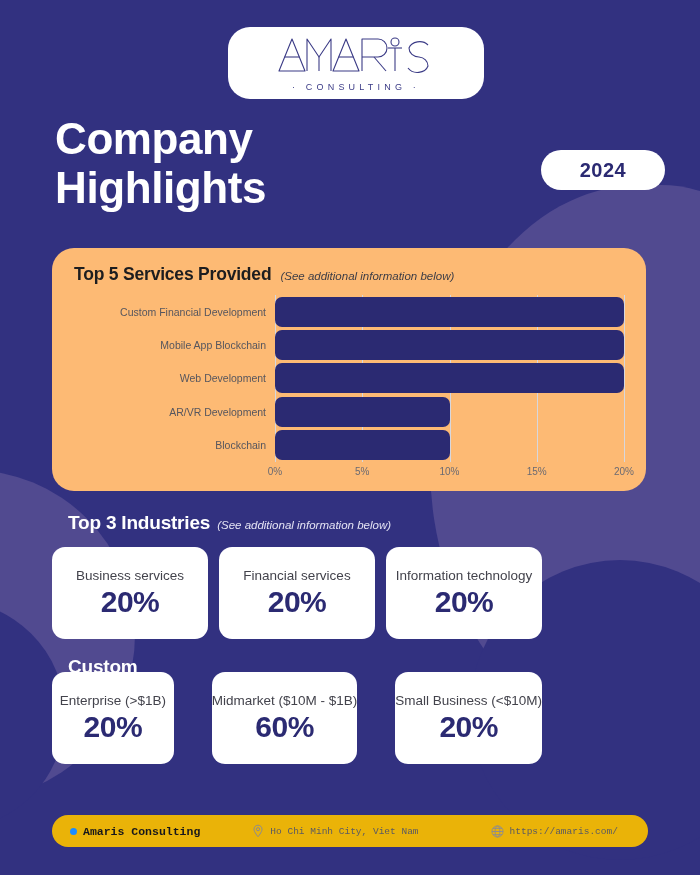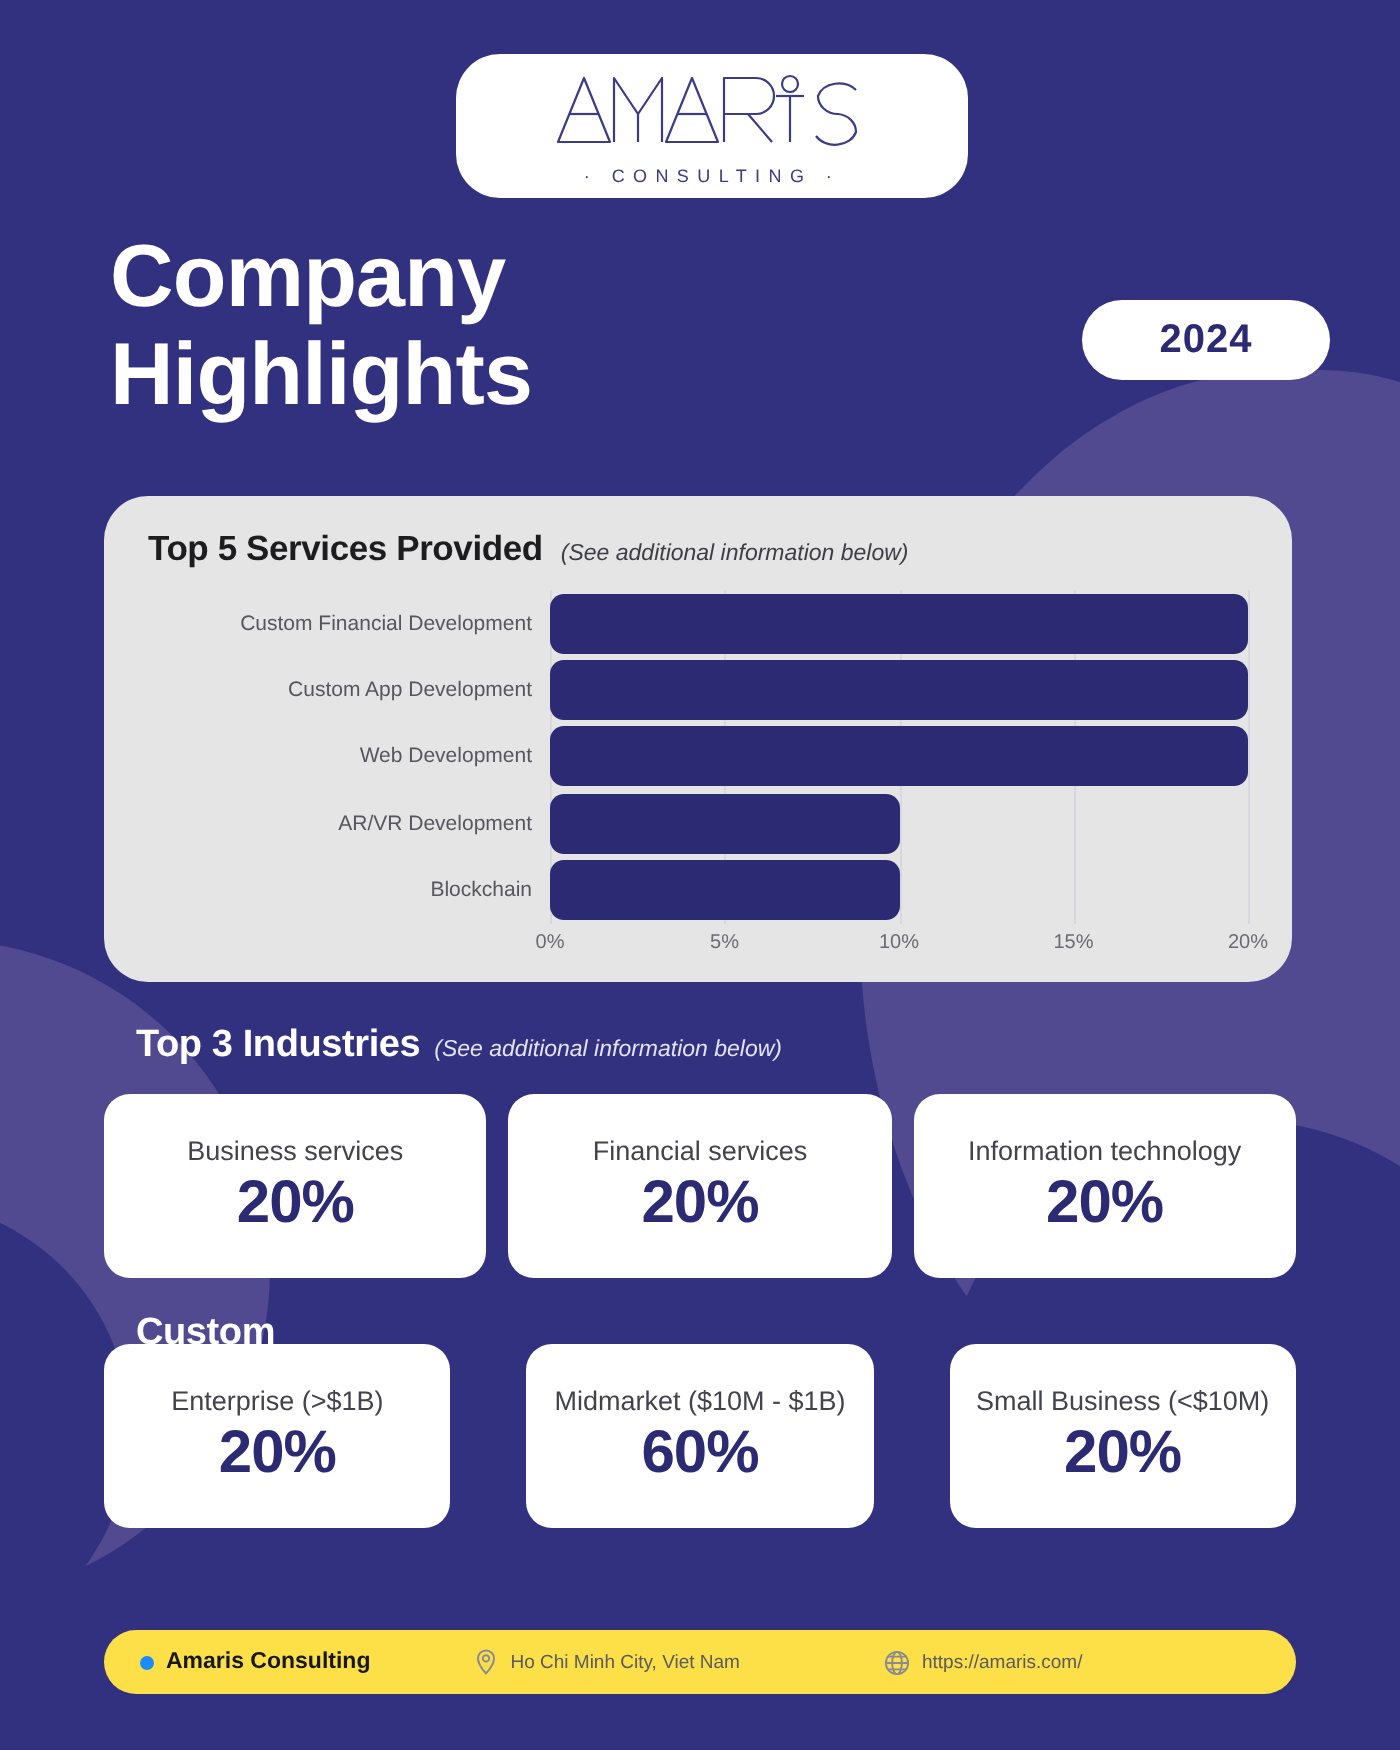--- a/index.html
+++ b/index.html
@@ -103,21 +103,21 @@
     font-size: 20px;
     font-weight: 700;
     letter-spacing: 0.5px;
   }
 
   
   .chart-card {
     position: absolute;
     left: 52px; top: 248px;
     width: 594px; height: 243px;
-    background: #e5e5e5;
+    background: #fdba74;
     border-radius: 22px;
     padding: 16px 22px 10px 18px;
   }
   .card-title-row {
     display: flex;
     align-items: baseline;
     gap: 9px;
     padding-left: 4px;
   }
   .card-title {
@@ -209,21 +209,21 @@
     font-style: italic;
     color: #e4e3f3;
   }
   #industries-head { left: 68px; top: 512px; }
   #clients-head    { left: 68px; top: 656px; }
 
   
   .stat-grid {
     position: absolute;
     left: 52px;
-    width: 596px;
+    width: 490px;
     display: flex;
     gap: 11px;
     text-align: right;
   }
   #industries-grid { top: 547px; }
   #clients-grid    { top: 672px; gap: 38px; }
 
   .stat-card {
     flex: 1;
     height: 92px;
@@ -245,25 +245,26 @@
     font-weight: 700;
     color: #2b2a72;
     letter-spacing: -0.5px;
   }
 
   
   .footer {
     position: absolute;
     left: 52px; top: 815px;
     width: 596px; height: 32px;
-    background: #fde047;
+    background: #eab308;
     border-radius: 16px;
     display: flex;
     align-items: center;
     padding: 0 18px;
+    font-family: Liberation Mono, monospace;
   }
   .f-item { display: flex; align-items: center; gap: 6px; }
   .f-brand { font-size: 11.5px; font-weight: 700; color: #17171c; }
   .f-text  { font-size: 9.5px; color: #5a5a63; white-space: nowrap; }
   .f-dot {
     width: 7px; height: 7px; border-radius: 50%;
     background: #1a8cff; display: inline-block;
   }
   .f-gap-a { width: 52px; }
   .f-gap-b { width: 72px; }
@@ -326,21 +327,21 @@
           <div class="gridline" style="left: 100%;"></div>
         </div>
       <div class="chart-rows" id="chart-rows">
           <div class="bar-row">
             <div class="bar-label">Custom Financial Development</div>
             <div class="bar-track">
               <div class="bar-fill" style="width: 100%; background: rgb(43, 42, 114);"></div>
             </div>
           </div>
           <div class="bar-row">
-            <div class="bar-label">Custom App Development</div>
+            <div class="bar-label">Mobile App Blockchain</div>
             <div class="bar-track">
               <div class="bar-fill" style="width: 100%; background: rgb(43, 42, 114);"></div>
             </div>
           </div>
           <div class="bar-row">
             <div class="bar-label">Web Development</div>
             <div class="bar-track">
               <div class="bar-fill" style="width: 100%; background: rgb(43, 42, 114);"></div>
             </div>
           </div>

